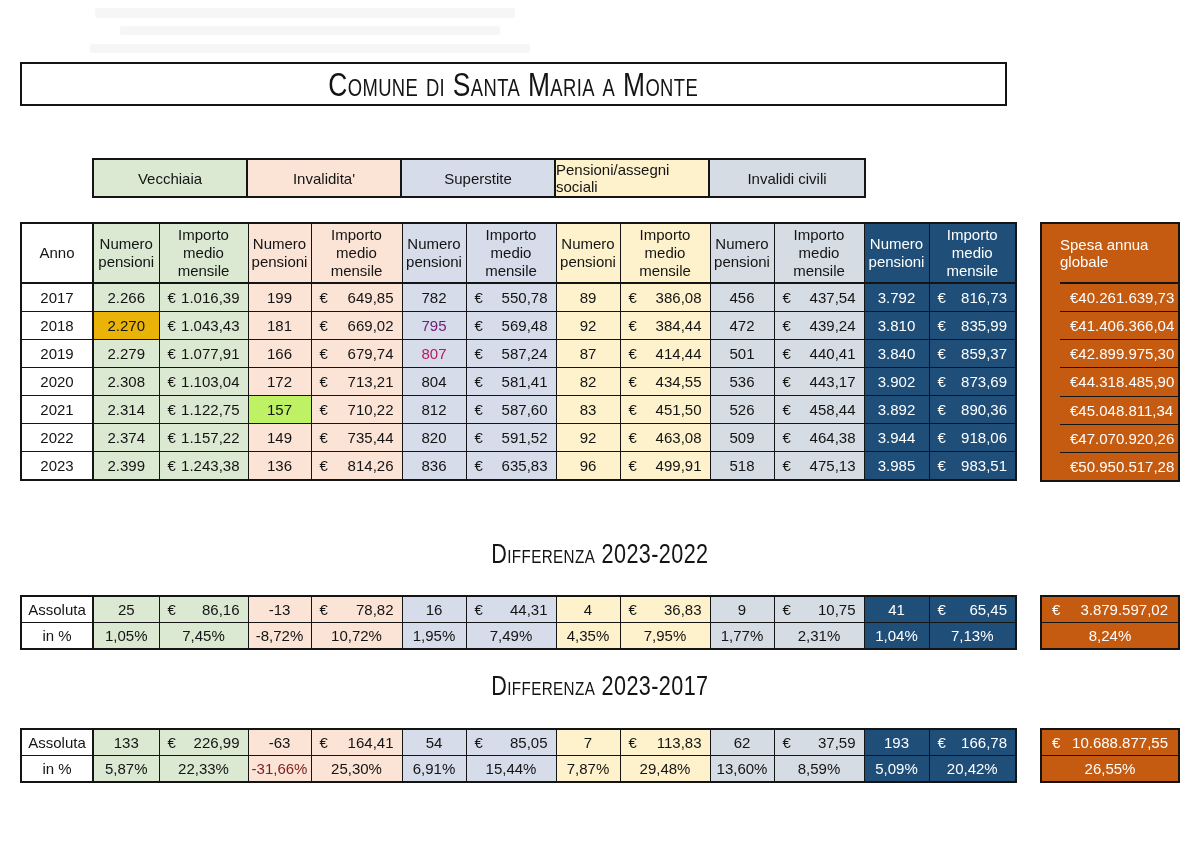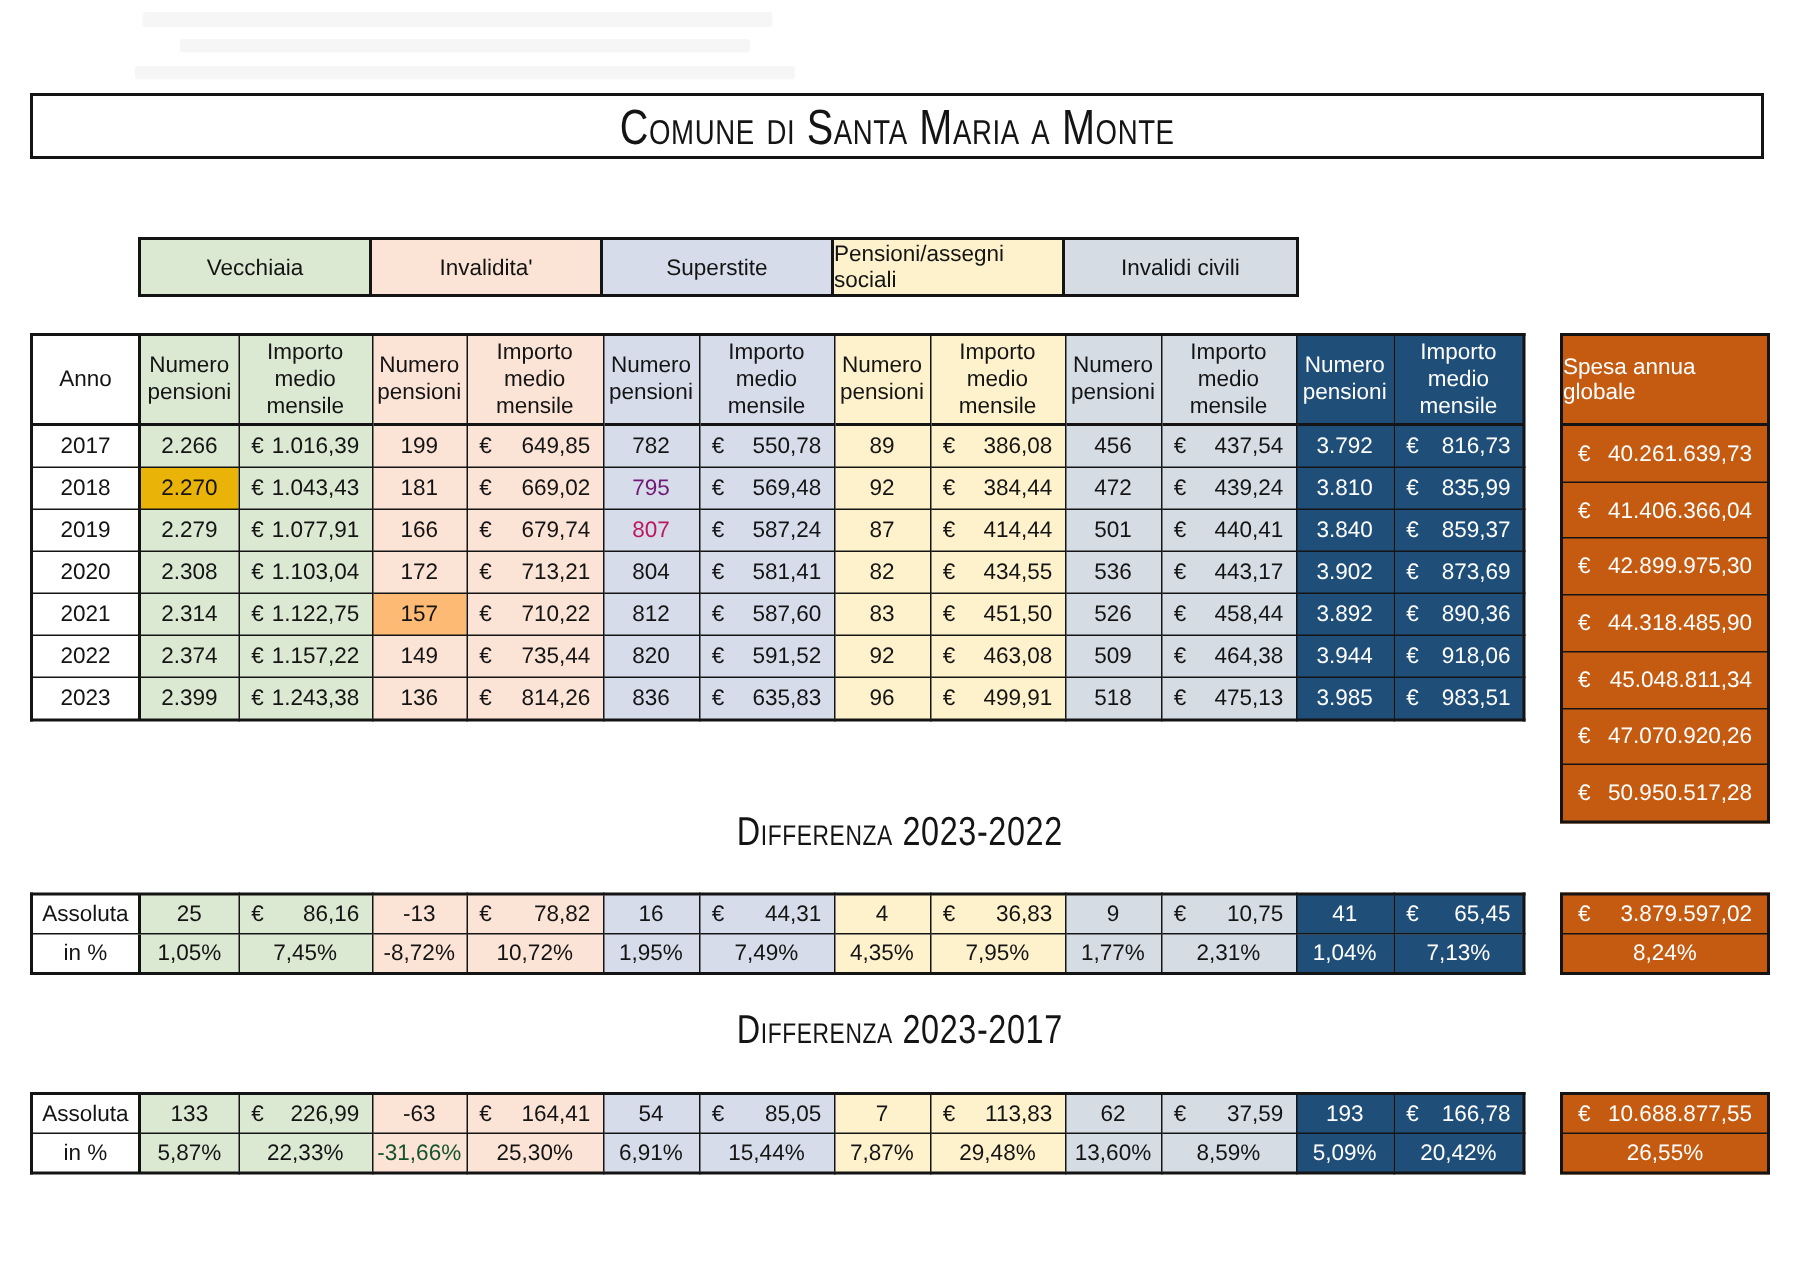--- a/index.html
+++ b/index.html
@@ -6,42 +6,42 @@
   body {
     width:1200px; height:849px; position:relative; background:#ffffff;
     font-family:"Liberation Sans", sans-serif; color:#141414; overflow:hidden;
   }
   
   .artifact { position:absolute; background:rgba(0,0,0,0.035); border-radius:2px; pointer-events:none; }
 
   .fancy { font-variant:small-caps; display:inline-block; transform:scaleX(0.80); transform-origin:center; white-space:nowrap; letter-spacing:0.5px; }
 
   #title-box {
-    position:absolute; left:20px; top:62px; width:1156px; height:44px; box-sizing:border-box;
+    position:absolute; left:20px; top:62px; width:987px; height:44px; box-sizing:border-box;
     border:2px solid #141414; display:flex; align-items:center; justify-content:center; background:#fff;
   }
   #title-box .t { font-size:33px; line-height:1; }
 
   #cat-strip { position:absolute; left:92px; top:158px; height:40px; box-sizing:border-box; display:flex; border:2px solid #141414; }
   .cat-cell { box-sizing:border-box; border-right:2px solid #141414; display:flex; align-items:center; justify-content:center; font-size:15px; }
   .cat-cell:last-child { border-right:none; }
 
   table.grid { border-collapse:collapse; position:absolute; table-layout:fixed; background:#fff; border:2px solid #141414; }
   table.grid th, table.grid td { border:1px solid #141414; font-weight:400; font-size:15px; text-align:center; padding:0; line-height:1.18; }
   .bR2 { border-right-width:2px !important; }
   .bB2 { border-bottom-width:2px !important; }
 
   #main-table { left:20px; top:222px; }
   #main-table thead th { height:58px; }
   #main-table tbody td { height:27px; }
 
   .acct { display:flex; justify-content:space-between; align-items:center; padding:0 8px; }
 
   .spesa-box { position:absolute; left:1040px; width:140px; box-sizing:border-box; border:2px solid #141414; display:flex; flex-direction:column; }
-  #spesa-main { top:222px; height:327px; }
+  #spesa-main { top:222px; height:260px;padding-left:18px; }
   .spesa-head { height:58px; border-bottom:2px solid #141414; display:flex; align-items:center; justify-content:center; font-size:15px; }
   .spesa-row { flex:1; border-top:1px solid #141414; font-size:15px; }
   .spesa-row:first-of-type { border-top:none; }
   .spesa-row.pct { display:flex; align-items:center; justify-content:center; }
   .spesa-row .acct { height:100%; padding:0 10px; }
 
   .section-title { position:absolute; left:0; width:1200px; text-align:center; font-size:27px; line-height:1.1; }
   #diff-title-0 { top:540px; }
   #diff-title-1 { top:672px; }
 
@@ -287,21 +287,21 @@
       </tr>
       <tr>
         <td class="bR2">2021</td>
         <td style="background: rgb(219, 232, 210); color: rgb(20, 20, 20);">2.314</td>
         <td style="background: rgb(219, 232, 210); color: rgb(20, 20, 20);">
           <div class="acct">
             <span>€</span>
             <span>1.122,75</span>
           </div>
         </td>
-        <td style="background: #fdba74; color: rgb(20, 20, 20);">157</td>
+        <td style="background: #bef264; color: rgb(20, 20, 20);">157</td>
         <td style="background: rgb(251, 227, 214); color: rgb(20, 20, 20);">
           <div class="acct">
             <span>€</span>
             <span>710,22</span>
           </div>
         </td>
         <td style="background: rgb(214, 220, 233); color: rgb(20, 20, 20);">812</td>
         <td style="background: rgb(214, 220, 233); color: rgb(20, 20, 20);">
           <div class="acct">
             <span>€</span>
@@ -623,21 +623,21 @@
           <div class="acct">
             <span>€</span>
             <span>166,78</span>
           </div>
         </td>
       </tr>
       <tr>
         <td class="bR2">in %</td>
         <td style="background: rgb(219, 232, 210); color: rgb(20, 20, 20);">5,87%</td>
         <td style="background: rgb(219, 232, 210); color: rgb(20, 20, 20);">22,33%</td>
-        <td style="background: rgb(251, 227, 214); color: #14532d;">-31,66%</td>
+        <td style="background: rgb(251, 227, 214); color: #7f1d1d;">-31,66%</td>
         <td style="background: rgb(251, 227, 214); color: rgb(20, 20, 20);">25,30%</td>
         <td style="background: rgb(214, 220, 233); color: rgb(20, 20, 20);">6,91%</td>
         <td style="background: rgb(214, 220, 233); color: rgb(20, 20, 20);">15,44%</td>
         <td style="background: rgb(254, 242, 204); color: rgb(20, 20, 20);">7,87%</td>
         <td style="background: rgb(254, 242, 204); color: rgb(20, 20, 20);">29,48%</td>
         <td style="background: rgb(214, 220, 228); color: rgb(20, 20, 20);">13,60%</td>
         <td style="background: rgb(214, 220, 228); color: rgb(20, 20, 20);">8,59%</td>
         <td style="background: rgb(31, 78, 121); color: rgb(255, 255, 255);">5,09%</td>
         <td style="background: rgb(31, 78, 121); color: rgb(255, 255, 255);">20,42%</td>
       </tr>

